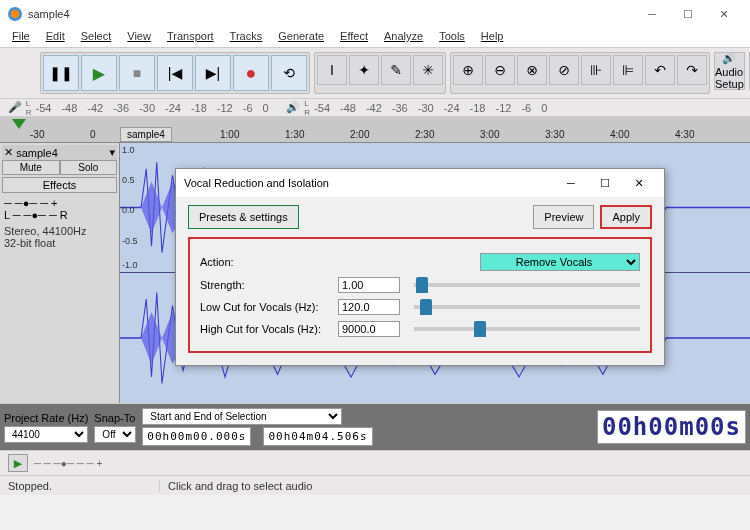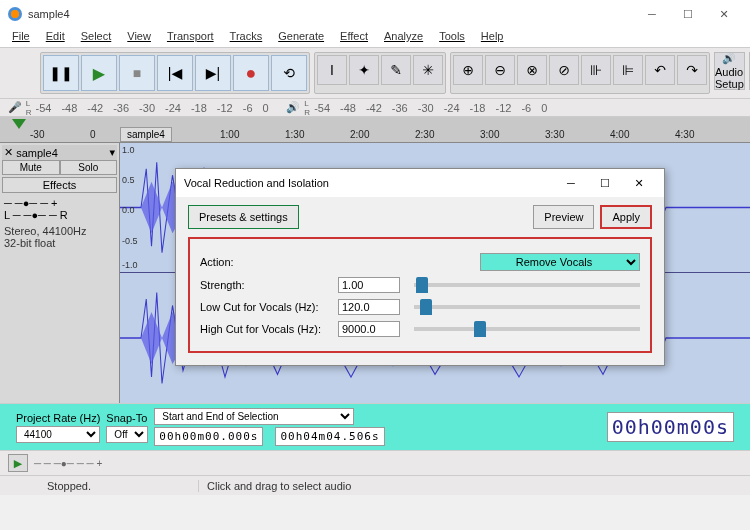--- a/index.html
+++ b/index.html
@@ -47,29 +47,29 @@
 .dialog .drow1 .presets { border:1px solid #15803d; }
 .dialog .drow1 .spacer { flex:1; }
 .dialog .drow1 .apply { border:2px solid #c33; }
 .dialog .params { border:2px solid #c33; padding:8px 10px; }
 .dialog .prow { display:flex; align-items:center; margin:6px 0; gap:8px; }
 .dialog .prow label { width:130px; }
 .dialog .prow input[type=text] { width:62px; padding:1px 3px; border:1px solid #999; }
 .dialog .prow select { width:160px; padding:1px; border:1px solid #999; background:#5eead4;text-align:center; }
 .dialog .prow .slider { flex:1; height:4px; background:#ccc; position:relative; margin-left:6px; }
 .dialog .prow .slider .thumb { position:absolute; top:-6px; width:12px; height:16px; background:#2a7aaa; border-radius:2px 2px 0 0; }
-.selbar { background:#5eead4; border-top:1px solid #ccc; padding:4px 16px; display:flex; align-items:center; gap:6px; font-size:10px; }
+.selbar { background:#737373; border-top:1px solid #ccc; padding:4px 4px; display:flex; align-items:center; gap:6px; font-size:10px; }
 .selbar .col { display:flex; flex-direction:column; gap:2px; }
 .selbar select,.selbar input { border:1px solid #999; padding:1px 3px; font-size:10px; background:#fff; }
 .selbar .timebox { font-family:monospace; font-size:11px; background:#fff; border:1px solid #999; padding:2px 4px; letter-spacing:1px; }
-.selbar .timebox.big { font-size:20px; color:#2a2a8a; font-weight:normal; }
+.selbar .timebox.big { font-size:24px; color:#2a2a8a; font-weight:bold; }
 .playbar { background:#eae8e8; padding:3px 8px; display:flex; align-items:center; gap:6px; border-top:1px solid #ccc; }
 .playbar .pbtn { width:20px; height:18px; border:1px solid #999; background:#ddd; display:flex; align-items:center; justify-content:center; color:#2a8a2a; }
 .statusbar { height:20px; background:#eae8e8; border-top:1px solid #ccc; display:flex; align-items:center; font-size:10px; color:#333; }
-.statusbar .s1 { width:160px; padding:0 8px; border-right:1px solid #ccc;margin-left:39px; }
+.statusbar .s1 { width:160px; padding:0 8px; border-right:1px solid #ccc; }
 .statusbar .s2 { padding:0 8px; }
 </style>
 </head>
 <body>
 
 <div class="titlebar">
   <div class="logo"></div>
   <div class="title">sample4</div>
   <div class="wbtn">─</div>
   <div class="wbtn">☐</div>

